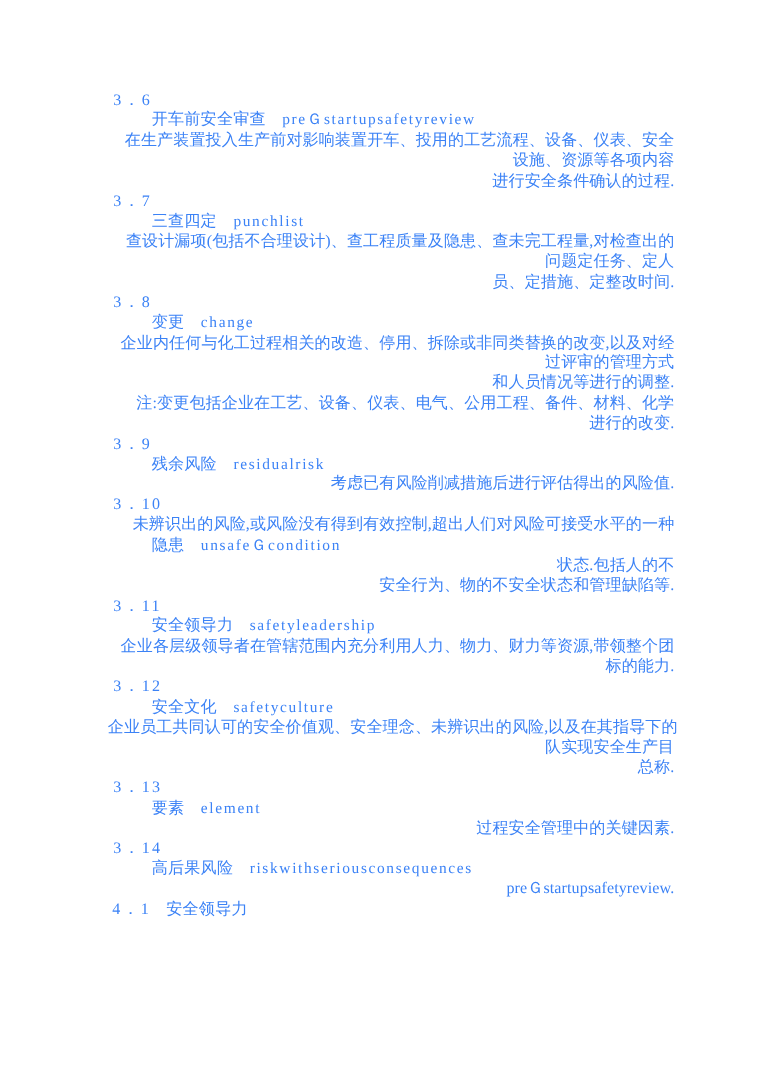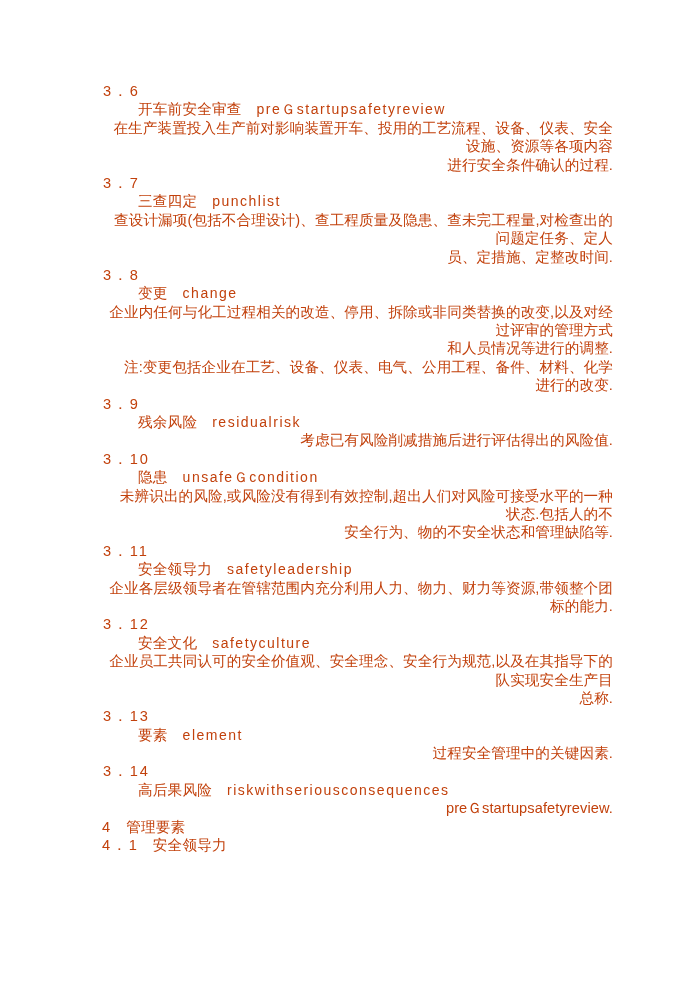--- a/index.html
+++ b/index.html
@@ -12,22 +12,22 @@
     width: 700px;
     height: 990px;
     background: #ffffff;
     overflow: hidden;
   }
   .content {
     position: absolute;
     left: 98px;
     top: 82px;
     width: 515px;
-    color: #c2410c;
-    font-family: Liberation Sans, sans-serif;
+    color: #3b82f6;
+    font-family: Liberation Serif, serif;
     font-size: 14.6px;
     line-height: 18.4px;
   }
   .line {
     height: 18.4px;
     white-space: nowrap;
   }
   .line.num {
     padding-left: 5px;
     letter-spacing: 2px;
@@ -75,35 +75,34 @@
       <div class="line term"><span class="zh">变更</span><span class="en">change</span></div>
       <div class="line body">企业内任何与化工过程相关的改造、停用、拆除或非同类替换的改变,以及对经</div>
       <div class="line body">过评审的管理方式</div>
       <div class="line body">和人员情况等进行的调整.</div>
       <div class="line body">注:变更包括企业在工艺、设备、仪表、电气、公用工程、备件、材料、化学</div>
       <div class="line body">进行的改变.</div>
       <div class="line num">3．9</div>
       <div class="line term"><span class="zh">残余风险</span><span class="en">residualrisk</span></div>
       <div class="line body">考虑已有风险削减措施后进行评估得出的风险值.</div>
       <div class="line num">3．10</div>
+      <div class="line body">未辨识出的风险,或风险没有得到有效控制,超出人们对风险可接受水平的一种</div>
       <div class="line term"><span class="zh">隐患</span><span class="en">unsafeＧcondition</span></div>
-      <div class="line body">未辨识出的风险,或风险没有得到有效控制,超出人们对风险可接受水平的一种</div>
       <div class="line body">状态.包括人的不</div>
       <div class="line body">安全行为、物的不安全状态和管理缺陷等.</div>
       <div class="line num">3．11</div>
       <div class="line term"><span class="zh">安全领导力</span><span class="en">safetyleadership</span></div>
       <div class="line body">企业各层级领导者在管辖范围内充分利用人力、物力、财力等资源,带领整个团</div>
       <div class="line body">标的能力.</div>
       <div class="line num">3．12</div>
       <div class="line term"><span class="zh">安全文化</span><span class="en">safetyculture</span></div>
-      <div class="line body">企业员工共同认可的安全价值观、安全理念、安全行为规范,以及在其指导下的</div>
+      <div class="line body">企业员工共同认可的安全价值观、安全理念、未辨识出的风险,以及在其指导下的</div>
       <div class="line body">队实现安全生产目</div>
       <div class="line body">总称.</div>
       <div class="line num">3．13</div>
       <div class="line term"><span class="zh">要素</span><span class="en">element</span></div>
       <div class="line body">过程安全管理中的关键因素.</div>
       <div class="line num">3．14</div>
       <div class="line term"><span class="zh">高后果风险</span><span class="en">riskwithseriousconsequences</span></div>
       <div class="line body">preＧstartupsafetyreview.</div>
-      <div class="line heading"><span class="h-num">4</span><span class="h-title">管理要素</span></div>
       <div class="line heading"><span class="h-num">4．1</span><span class="h-title">安全领导力</span></div>
     </div>
 </div>
 
 </body></html>

